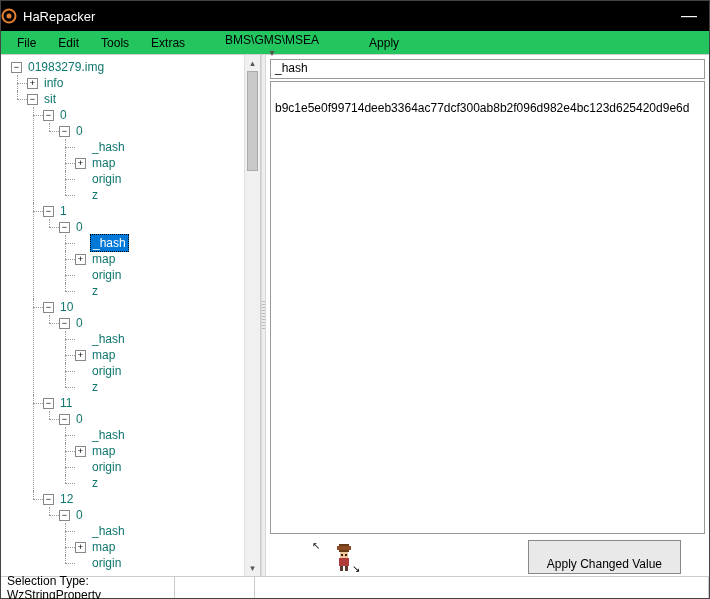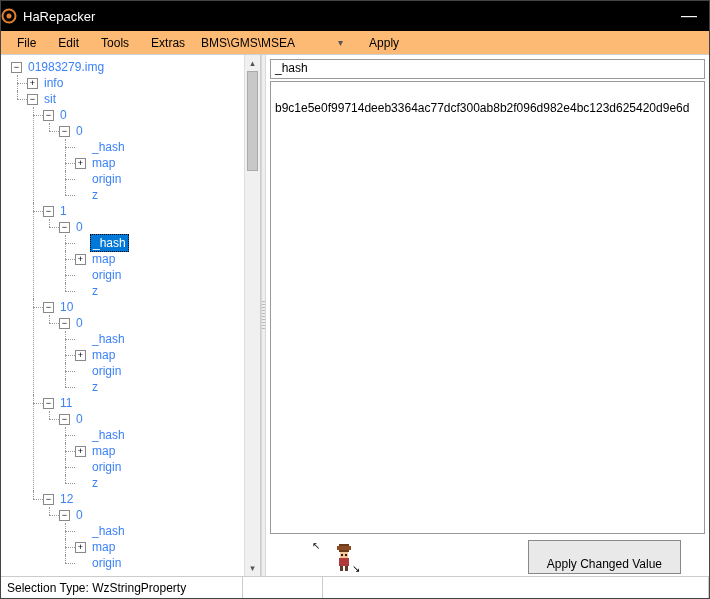--- a/index.html
+++ b/index.html
@@ -2,35 +2,35 @@
 <html><head>
 <meta charset="utf-8">
 <style>
   * { box-sizing: border-box; font-family: "Segoe UI", Tahoma, sans-serif; font-size: 12px; }
   html, body { margin: 0; padding: 0; width: 710px; height: 599px; overflow: hidden; background: #fff; }
   .window { width: 710px; height: 599px; border: 1px solid #444; display: flex; flex-direction: column; background: #fff; }
   .titlebar { height: 30px; background: #000; color: #fff; display: flex; align-items: center; padding: 0 0; }
   .titlebar .app-icon { width: 16px; height: 16px; margin-right: 6px; }
   .titlebar .title { flex: 1; font-size: 13px; }
   .titlebar .min { width: 40px; text-align: center; color: #fff; font-size: 16px; line-height: 30px; cursor: default; }
-  .menubar { height: 24px; background: #fdba74; border-bottom: 1px solid #d0d0d0; display: flex; align-items: center; padding: 0 6px; gap: 2px; color: #000; }
+  .menubar { height: 24px; background: #22c55e; border-bottom: 1px solid #d0d0d0; display: flex; align-items: center; padding: 0 6px; gap: 2px; color: #000; }
   .menubar .mi { padding: 2px 10px; cursor: default; }
   .menubar .sep { width: 8px; }
-  .menubar .combo { display: inline-flex; align-items: center; border: none; height: 20px; padding: 0 4px; min-width: 150px; justify-content: space-between; }
+  .menubar .combo { display: inline-flex; align-items: center; border: none; height: 20px; padding: 0 4px; min-width: 150px; justify-content: space-between; flex-direction: column; }
   .menubar .combo .arrow { font-size: 10px; color: #555; }
   .content { flex: 1; display: flex; min-height: 0; }
   .left { width: 260px; border-right: 1px solid #ccc; display: flex; position: relative; }
   .treewrap { flex: 1; overflow: hidden; padding: 4px 0 4px 2px; }
   .tree ul { list-style: none; margin: 0; padding-left: 16px; }
   .tree > ul { padding-left: 8px; }
   .tree li { position: relative; padding: 0; }
   .tree .row { display: flex; align-items: center; height: 16px; line-height: 16px; white-space: nowrap; }
   .tree .tw { width: 11px; height: 11px; border: 1px solid #888; display: inline-flex; align-items: center; justify-content: center; margin-right: 4px; font-size: 9px; line-height: 9px; color: #000; background: #fff; cursor: default; flex-shrink: 0; }
   .tree .sp { width: 11px; height: 11px; margin-right: 4px; display: inline-block; flex-shrink: 0; }
-  .tree .lbl { padding: 0 2px; color: #3b82f6; }
+  .tree .lbl { padding: 0 2px; color: #0f766e; }
   .tree .lbl.sel { background: #0078d7; color: #fff; border: 1px dotted #000; padding: 0 2px; }
   
   .tree li::before { content: ""; position: absolute; top: 0; bottom: 0; left: -10px; border-left: 1px dotted #999; }
   .tree li:last-child::before { bottom: auto; height: 8px; }
   .tree li .row::before { content: ""; position: absolute; top: 8px; left: -10px; width: 10px; border-top: 1px dotted #999; }
   .tree > ul > li::before, .tree > ul > li > .row::before { display: none; }
   .vscroll { width: 16px; background: #f0f0f0; border-left: 1px solid #ddd; position: relative; }
   .vscroll .up, .vscroll .down { height: 16px; display: flex; align-items: center; justify-content: center; font-size: 9px; color: #555; }
   .vscroll .track { position: absolute; top: 16px; bottom: 16px; left: 0; right: 0; }
   .vscroll .thumb { position: absolute; left: 2px; right: 2px; top: 0; height: 100px; background: #c8c8c8; border: 1px solid #aaa; }
@@ -40,21 +40,21 @@
   .right .fieldname { height: 20px; border: 1px solid #999; margin: 4px 4px 2px 4px; padding: 1px 4px; background: #fff; }
   .right .fieldval { flex: 1; border: 1px solid #999; margin: 0 4px 4px 4px; padding: 19px 4px; background: #fff; overflow: hidden; word-break: break-all; }
   .right .bottom { height: 38px; display: flex; align-items: center; justify-content: flex-start; padding: 0 8px; gap: 16px; position: relative; }
   .right .bottom .sprite-area { position: relative; width: 140px; height: 38px; display: flex; align-items: center; justify-content: center; }
   .arrow-ul-icon, .arrow-dr-icon { position: absolute; font-size: 10px; color: #000; }
   .arrow-ul-icon { left: 38px; top: 2px; }
   .arrow-dr-icon { left: 78px; bottom: 2px; }
   .apply-btn { height: 24px; padding: 16px 18px; border: 1px solid #888; background: #e9e9e9; cursor: default; margin-left: auto; margin-right: 20px; }
   .statusbar { height: 22px; border-top: 1px solid #ccc; display: flex; align-items: stretch; }
   .statusbar .cell { border-right: 1px solid #ccc; padding: 2px 6px; display: flex; align-items: center; }
-  .statusbar .cell.a { width: 242px; }
+  .statusbar .cell.a { width: 174px; }
   .statusbar .cell.b { width: 80px; }
   .statusbar .cell.c { flex: 1; }
 </style>
 </head>
 <body>
 
 <div class="window">
 
   <div class="titlebar">
     <svg class="app-icon" viewBox="0 0 16 16">

